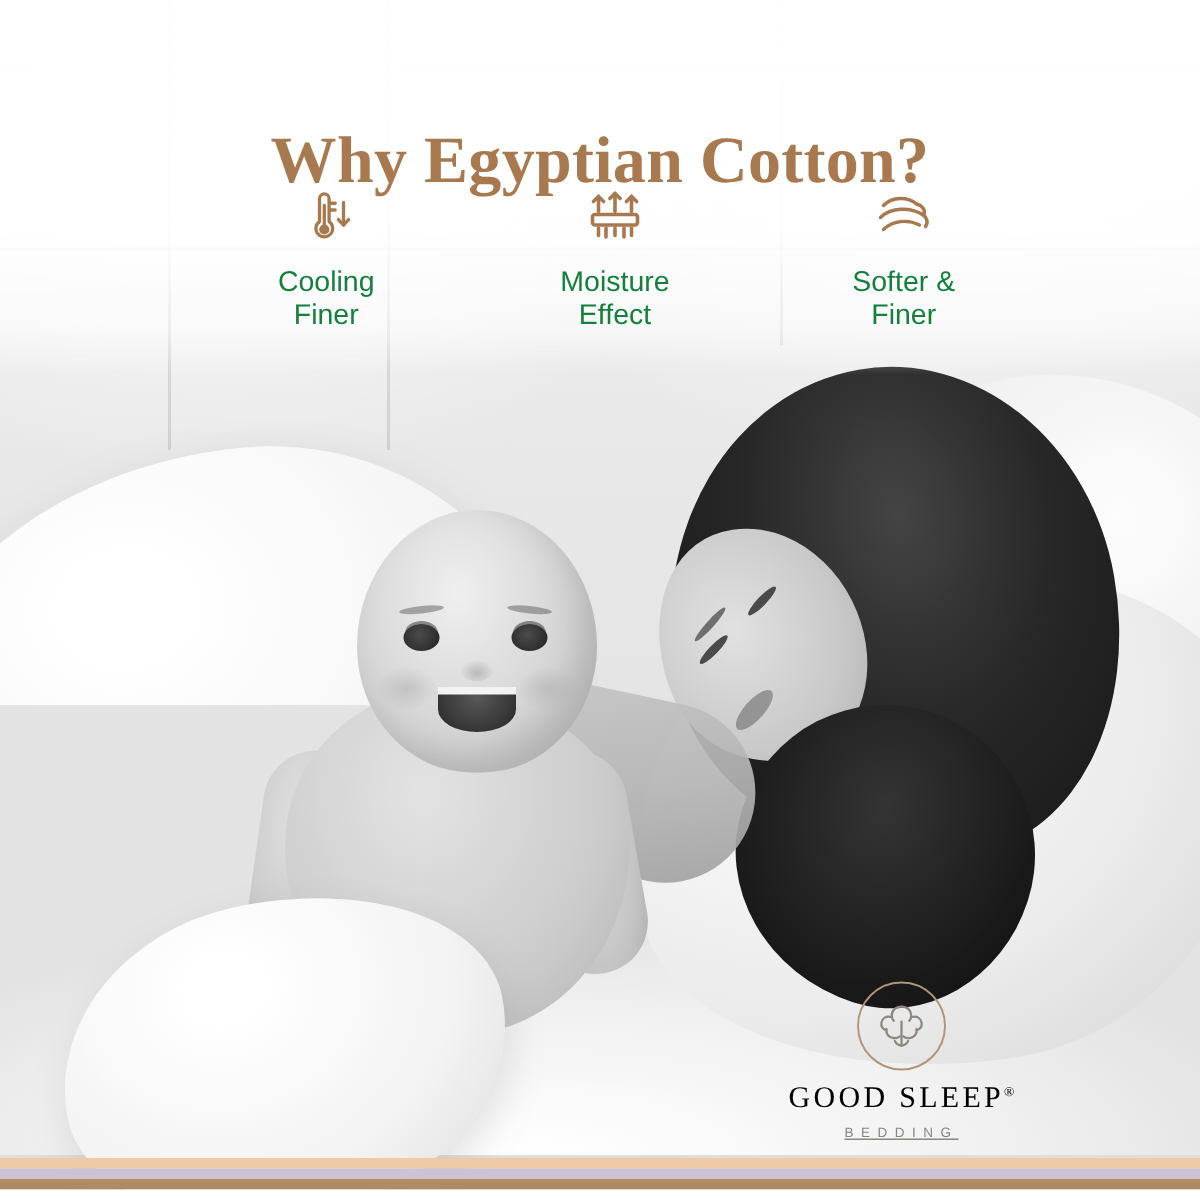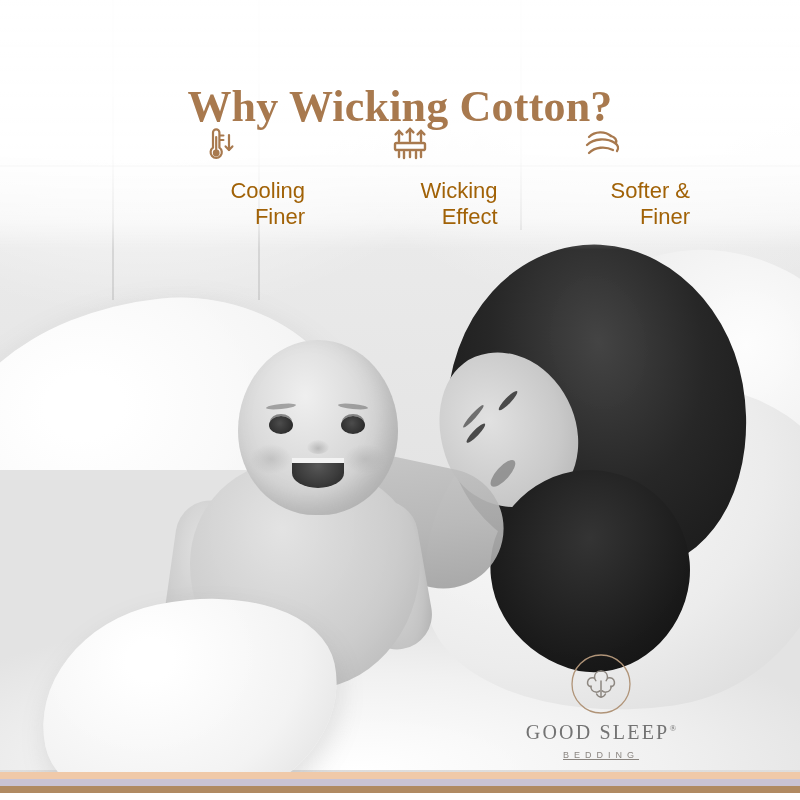--- a/index.html
+++ b/index.html
@@ -250,46 +250,45 @@
     text-align: center;
   }
   .feature .icon {
     height: 46px;
     display: flex;
     align-items: center;
     justify-content: center;
   }
   .feature .label {
     margin-top: 8px;
-    font-size: 22px;
+    font-size: 19px;
     line-height: 1.18;
-    color: #a16207;
+    color: #15803d;
     font-family: "Liberation Sans", sans-serif;
-    text-align: right;
   }
 
   
   .brand {
     position: absolute;
     right: 104px;
     bottom: 40px;
     width: 190px;
     text-align: center;
     color: #a2815f;
   }
   .brand .mark {
     display: flex;
     justify-content: center;
     margin-bottom: 6px;
   }
   .brand .name {
     font-family: "Liberation Serif", serif;
     font-size: 20px;
     letter-spacing: 2.2px;
-    color: #737373;
+    color: #000000;
     position: relative;
     display: inline-block;
   }
   .brand .reg {
     font-size: 9px;
     vertical-align: super;
     letter-spacing: 0;
   }
   .brand .sub {
     margin-top: 6px;
@@ -348,21 +347,21 @@
       <div class="b-cheek" style="left:106px; top:104px;"></div>
       <div class="b-mouth" style="left:54px; top:118px;"></div>
     </div>
     <div class="pillow-bottom-left"></div>
 
     <div class="photo-grey"></div>
   </div>
 
   <div class="top-band"></div>
 
-  <h1 class="headline">Why Wicking Cotton?</h1>
+  <h1 class="headline">Why Egyptian Cotton?</h1>
 
   <div class="features">
 
     <div class="feature">
       <div class="icon">
         <svg width="44" height="44" viewBox="0 0 44 44" aria-hidden="true">
           <g fill="none" stroke="#a8794e" stroke-width="2.2" stroke-linecap="round" stroke-linejoin="round">
             <path d="M17 7.5a3.2 3.2 0 0 1 6.4 0v15.2a5.6 5.6 0 1 1-6.4 0z"></path>
             <line x1="20.2" y1="12" x2="20.2" y2="25"></line>
             <line x1="24.2" y1="10.5" x2="27.4" y2="10.5"></line>
@@ -392,21 +391,21 @@
             <rect x="11" y="18" width="30" height="7" rx="1.6" stroke-width="2.4"></rect>
             <path d="M15 27v5"></path>
               <path d="M20 27v6"></path>
               <path d="M26 27v5"></path>
               <path d="M32 27v6"></path>
               <path d="M37 27v5"></path>
           </g>
         </svg>
       </div>
       <div class="label">
-        <span>Wicking</span><br>
+        <span>Moisture</span><br>
         <span>Effect</span>
       </div>
     </div>
 
     <div class="feature">
       <div class="icon">
         <svg width="52" height="44" viewBox="0 0 52 44" aria-hidden="true">
           <g fill="none" stroke="#a8794e" stroke-width="2.3" stroke-linecap="round">
             <path d="M12 12c6-6 16-6 22-1"></path>
             <path d="M10 20c7-7 20-7 28-2"></path>

